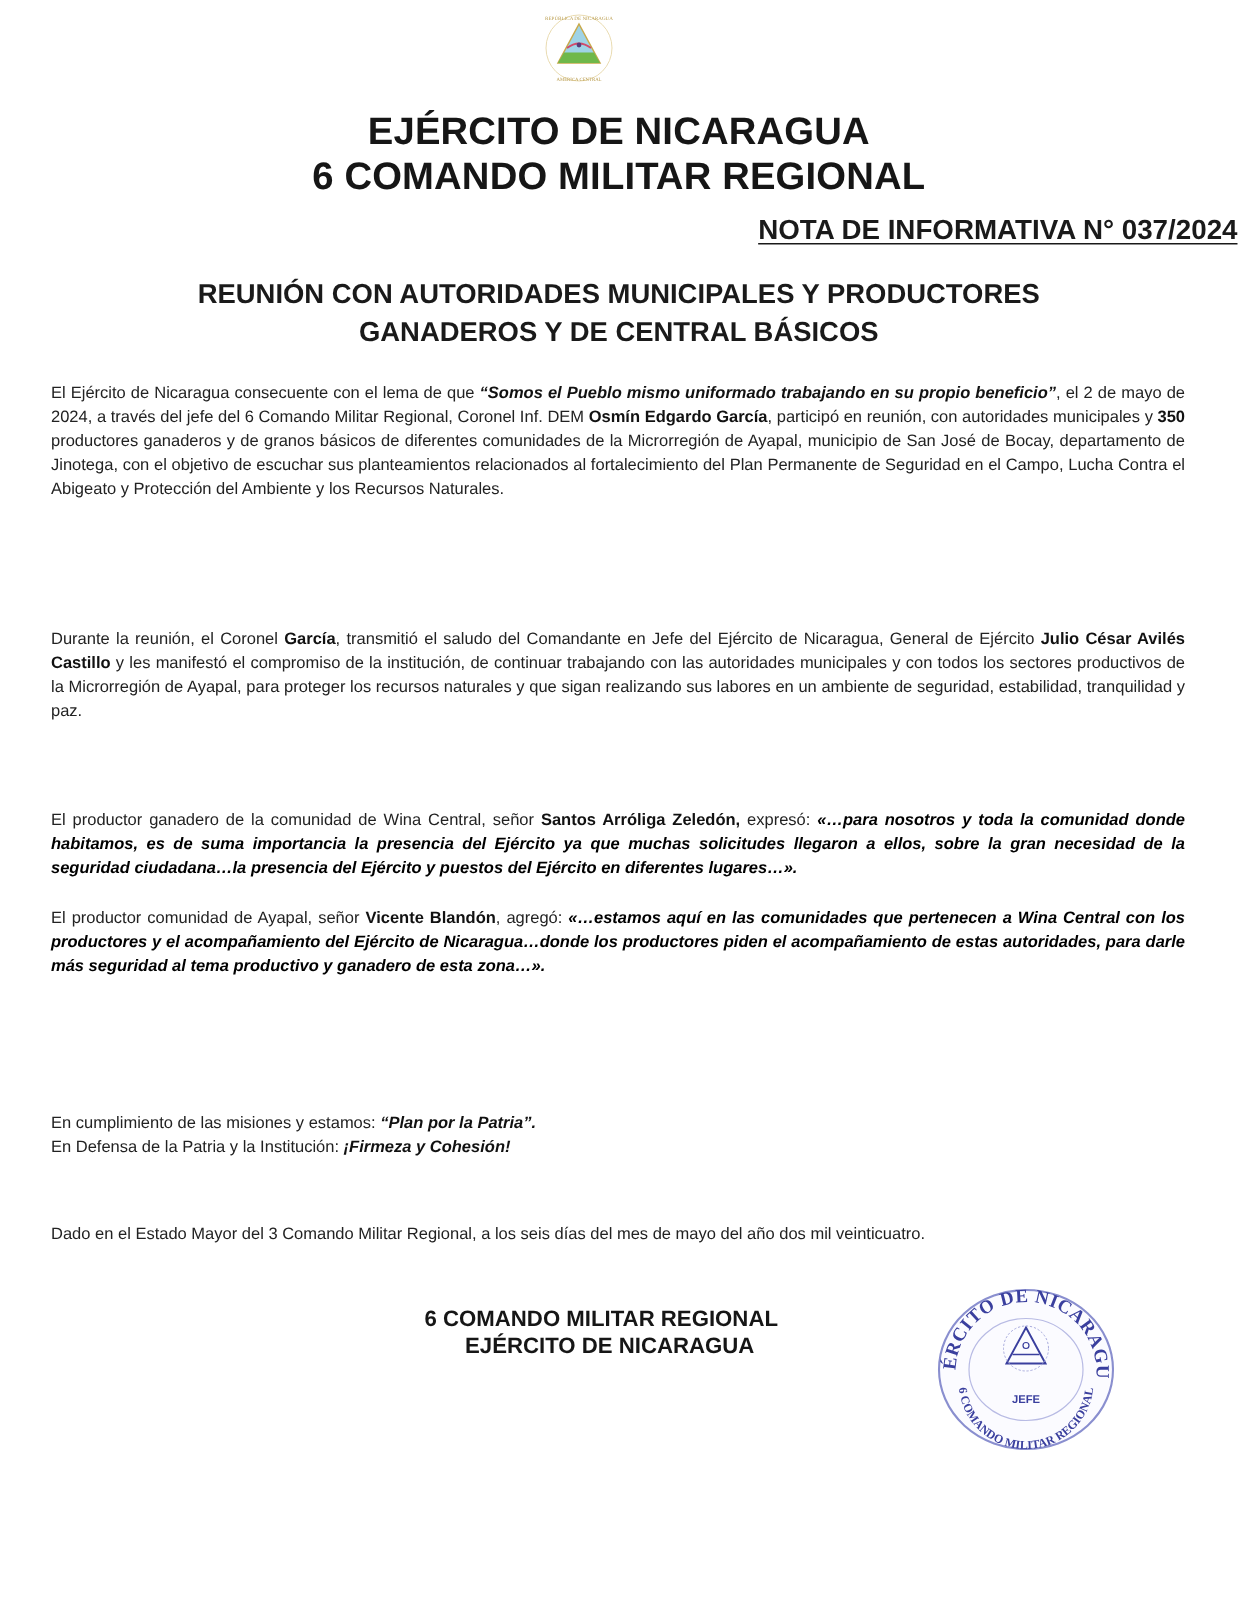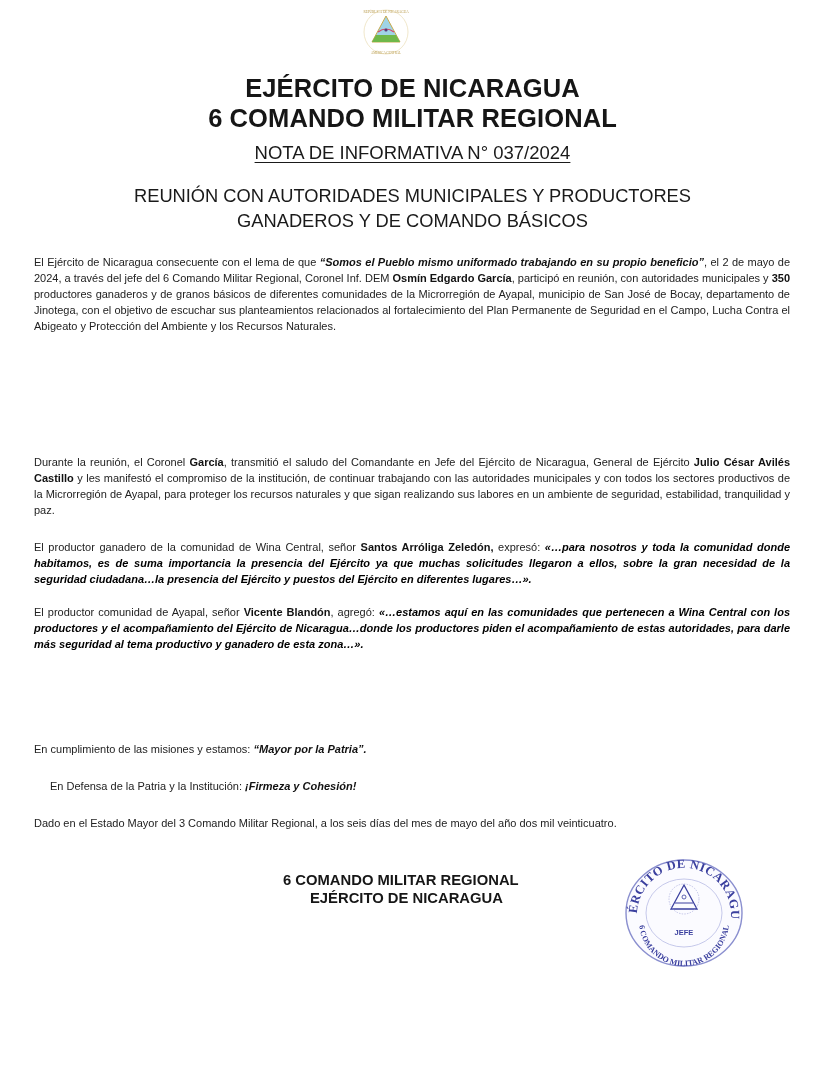--- a/index.html
+++ b/index.html
@@ -2,35 +2,35 @@
 <html><head>
 <meta charset="utf-8">
 <style>
   html, body { margin: 0; padding: 0; background: #ffffff; }
   body { width: 825px; height: 1068px; position: relative; overflow: hidden;
          font-family: "Liberation Sans", sans-serif; color: #1a1a1a; }
   .coat { position: absolute; left: 362px; top: 4px; width: 48px; height: 60px; }
   .h1 { position: absolute; left: 0; width: 825px; text-align: center; font-weight: bold; font-size: 25.5px; letter-spacing: 0.1px; color: #161616; }
   .h1.l1 { top: 74px; }
   .h1.l2 { top: 104px; }
-  .nota { position: absolute; top: 142px; left: 0; width: 825px; text-align: center; font-weight: normal; font-size: 18.5px; }
+  .nota { position: absolute; top: 142px; left: 0; width: 825px; text-align: right; font-weight: bold; font-size: 18.5px; }
   .nota span { text-decoration: underline; text-underline-offset: 3px; }
-  .sub { position: absolute; left: 0; width: 825px; text-align: center; font-weight: normal; font-size: 18.3px; }
+  .sub { position: absolute; left: 0; width: 825px; text-align: center; font-weight: bold; font-size: 18.3px; }
   .sub.l1 { top: 185px; }
   .sub.l2 { top: 210px; }
   .para { position: absolute; left: 34px; width: 756px; font-size: 11px; line-height: 16px; text-align: justify; color: #222; }
   .para b { color: #111; }
   .para i.q { font-weight: bold; font-style: italic; color: #111; }
   .p1 { top: 254px; }
-  .p2 { top: 418px; margin-top: 36px; }
+  .p2 { top: 418px; }
   .p3 { top: 539px; }
   .p3 .quote, .p4 .quote { font-weight: bold; font-style: italic; color: #000000; }
   .p4 { top: 604px; }
   .p5 { top: 741px; }
-  .p6 { top: 778px; margin-left: 16px; }
+  .p6 { top: 757px; }
   .p7 { top: 815px; }
   .sig { position: absolute; left: 283px; font-weight: bold; font-size: 14.8px; color: #161616; }
   .sig.l1 { top: 872px; }
   .sig.l2 { top: 890px; left: 310px; }
   .seal { position: absolute; left: 623px; top: 857px; width: 122px; height: 112px; }
 </style>
 </head>
 <body>
 
 <svg class="coat" viewBox="0 0 48 60">
@@ -40,31 +40,31 @@
   <path d="M16 28 Q24 22 32 28" fill="none" stroke="#d24a6a" stroke-width="1.2"></path>
   <circle cx="24" cy="26" r="1.6" fill="#5a3b7a"></circle>
   <text x="24" y="9" font-size="3.4" text-anchor="middle" fill="#b89a4a" font-family="Liberation Serif, serif">REPÚBLICA DE NICARAGUA</text>
   <text x="24" y="50" font-size="3.2" text-anchor="middle" fill="#b89a4a" font-family="Liberation Serif, serif">AMÉRICA CENTRAL</text>
 </svg>
 
 <div class="h1 l1">EJÉRCITO DE NICARAGUA</div>
 <div class="h1 l2">6 COMANDO MILITAR REGIONAL</div>
 <div class="nota"><span>NOTA DE INFORMATIVA N° 037/2024</span></div>
 <div class="sub l1">REUNIÓN CON AUTORIDADES MUNICIPALES Y PRODUCTORES</div>
-<div class="sub l2">GANADEROS Y DE COMANDO BÁSICOS</div>
+<div class="sub l2">GANADEROS Y DE CENTRAL BÁSICOS</div>
 
 <div class="para p1"><span>El Ejército de Nicaragua consecuente con el lema de que </span><i class="q">“Somos el Pueblo mismo uniformado trabajando en su propio beneficio”</i><span>, el 2 de mayo de 2024, a través del jefe del 6 Comando Militar Regional, Coronel Inf. DEM </span><b>Osmín Edgardo García</b><span>, participó en reunión, con autoridades municipales y </span><b>350</b><span> productores ganaderos y de granos básicos de diferentes comunidades de la Microrregión de Ayapal, municipio de San José de Bocay, departamento de Jinotega, con el objetivo de escuchar sus planteamientos relacionados al fortalecimiento del Plan Permanente de Seguridad en el Campo, Lucha Contra el Abigeato y Protección del Ambiente y los Recursos Naturales.</span></div>
 
 <div class="para p2"><span>Durante la reunión, el Coronel </span><b>García</b><span>, transmitió el saludo del Comandante en Jefe del Ejército de Nicaragua, General de Ejército </span><b>Julio César Avilés Castillo</b><span> y les manifestó el compromiso de la institución, de continuar trabajando con las autoridades municipales y con todos los sectores productivos de la Microrregión de Ayapal, para proteger los recursos naturales y que sigan realizando sus labores en un ambiente de seguridad, estabilidad, tranquilidad y paz.</span></div>
 
 <div class="para p3"><span>El productor ganadero de la comunidad de Wina Central, señor </span><b>Santos Arróliga Zeledón,</b><span> expresó: </span><span class="quote">«…para nosotros y toda la comunidad donde habitamos, es de suma importancia la presencia del Ejército ya que muchas solicitudes llegaron a ellos, sobre la gran necesidad de la seguridad ciudadana…la presencia del Ejército y puestos del Ejército en diferentes lugares…».</span></div>
 
 <div class="para p4"><span>El productor comunidad de Ayapal, señor </span><b>Vicente Blandón</b><span>, agregó: </span><span class="quote">«…estamos aquí en las comunidades que pertenecen a Wina Central con los productores y el acompañamiento del Ejército de Nicaragua…donde los productores piden el acompañamiento de estas autoridades, para darle más seguridad al tema productivo y ganadero de esta zona…».</span></div>
 
-<div class="para p5"><span>En cumplimiento de las misiones y estamos: </span><i class="q">“Mayor por la Patria”.</i></div>
+<div class="para p5"><span>En cumplimiento de las misiones y estamos: </span><i class="q">“Plan por la Patria”.</i></div>
 
 <div class="para p6"><span>En Defensa de la Patria y la Institución: </span><i class="q">¡Firmeza y Cohesión!</i></div>
 
 <div class="para p7">Dado en el Estado Mayor del 3 Comando Militar Regional, a los seis días del mes de mayo del año dos mil veinticuatro.</div>
 
 <div class="sig l1">6 COMANDO MILITAR REGIONAL</div>
 <div class="sig l2">EJÉRCITO DE NICARAGUA</div>
 
 <svg class="seal" viewBox="0 0 122 112">
   <defs>

